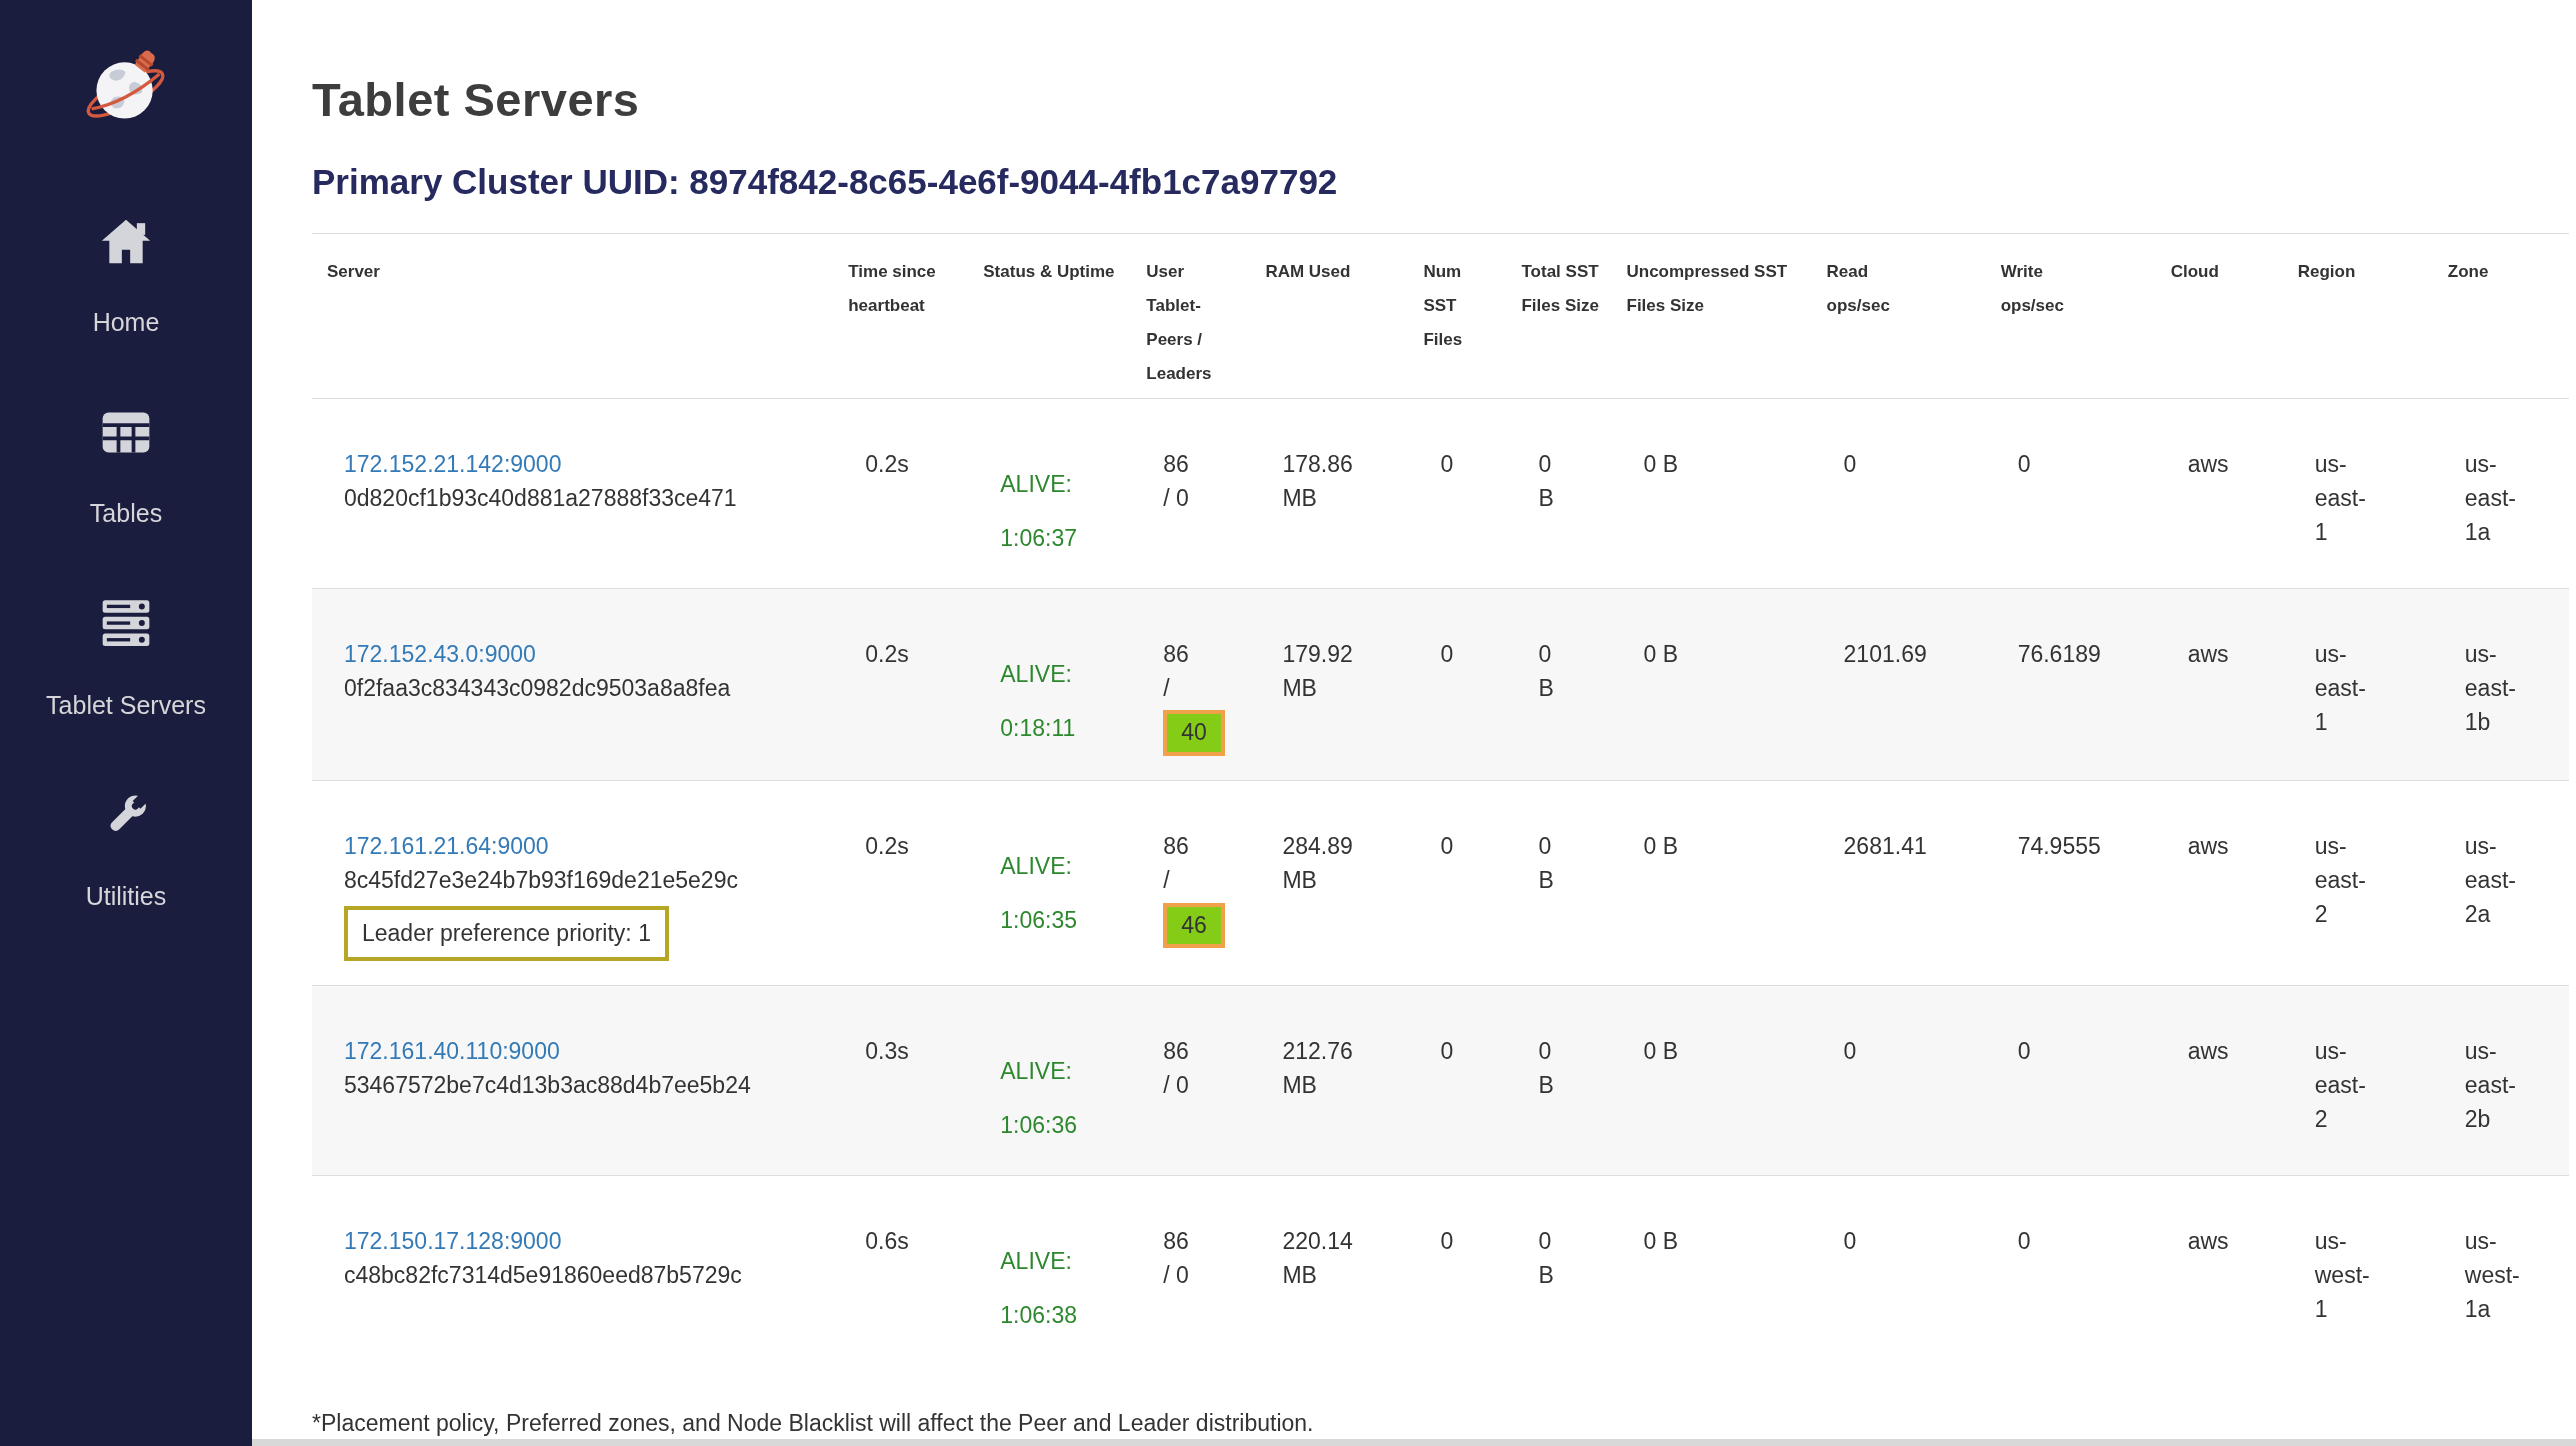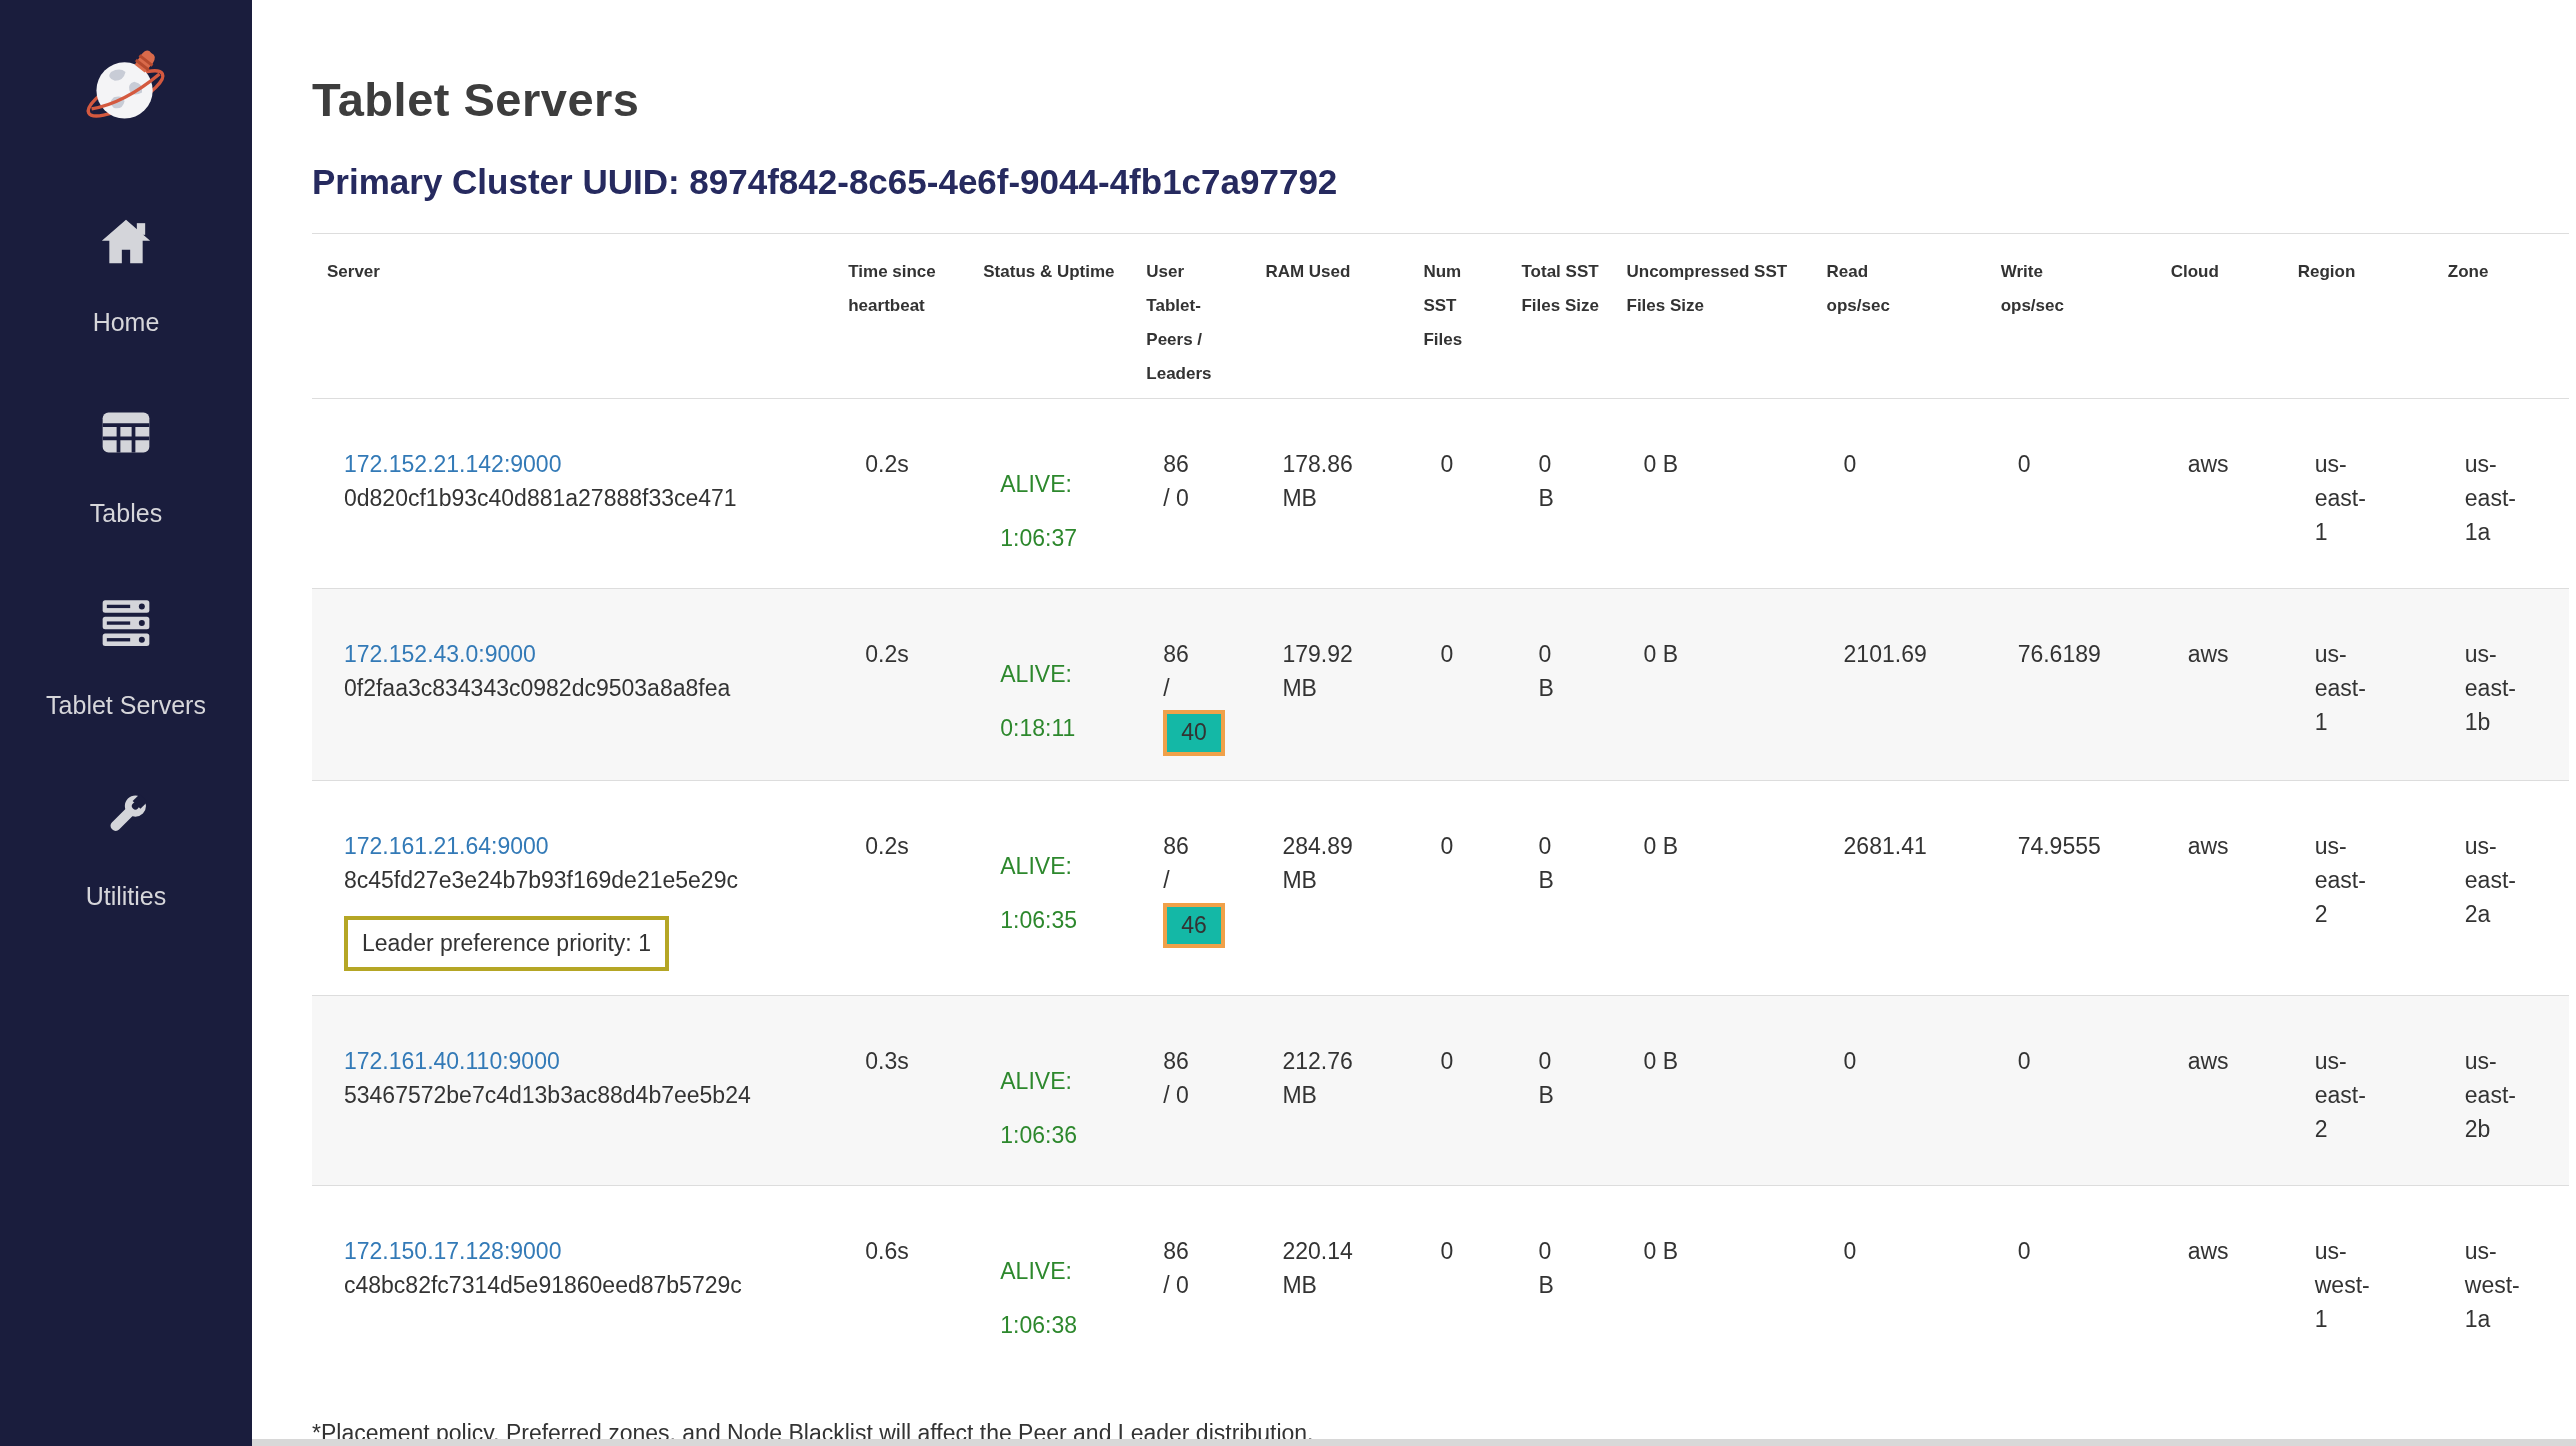--- a/index.html
+++ b/index.html
@@ -43,22 +43,22 @@
     vertical-align:top;text-align:left;
     padding:48px 9.3px 24px 32px;
     font-size:23px;line-height:34px;color:#333;
     height:190px;box-sizing:border-box;
   }
   table.servers tbody tr:nth-child(even){background:var(--stripe);}
   .hdr-inner{display:inline-block;}
   a.server-link{color:var(--link);text-decoration:none;cursor:pointer;}
   .uuid-line{color:#333;}
   .status-line{color:var(--green);margin-top:20px;}
-  .leader-pref{display:inline-block;margin-top:19px;border:4.7px solid var(--olive);background:#fff;padding:5.6px 14px 7.4px;white-space:nowrap;color:#333;}
-  .boxed-num{display:inline-block;margin-top:5.6px;border:4.7px solid var(--orange);background:#14b8a6;padding:0.9px 14px 2.8px;}
+  .leader-pref{display:inline-block;margin-top:9px;border:4.7px solid var(--olive);background:#fff;padding:5.6px 14px 7.4px;white-space:nowrap;color:#333;}
+  .boxed-num{display:inline-block;margin-top:5.6px;border:4.7px solid var(--orange);background:#84cc16;padding:0.9px 14px 2.8px;}
 
   p.note{margin:43px 0 0 0;font-size:23px;line-height:28px;color:#333;}
 
   .window-edge{position:absolute;left:252px;right:0;bottom:0;height:7.4px;background:#d8d8d8;}
 </style>
 </head>
 <body>
 
 <div class="viewport">
 

